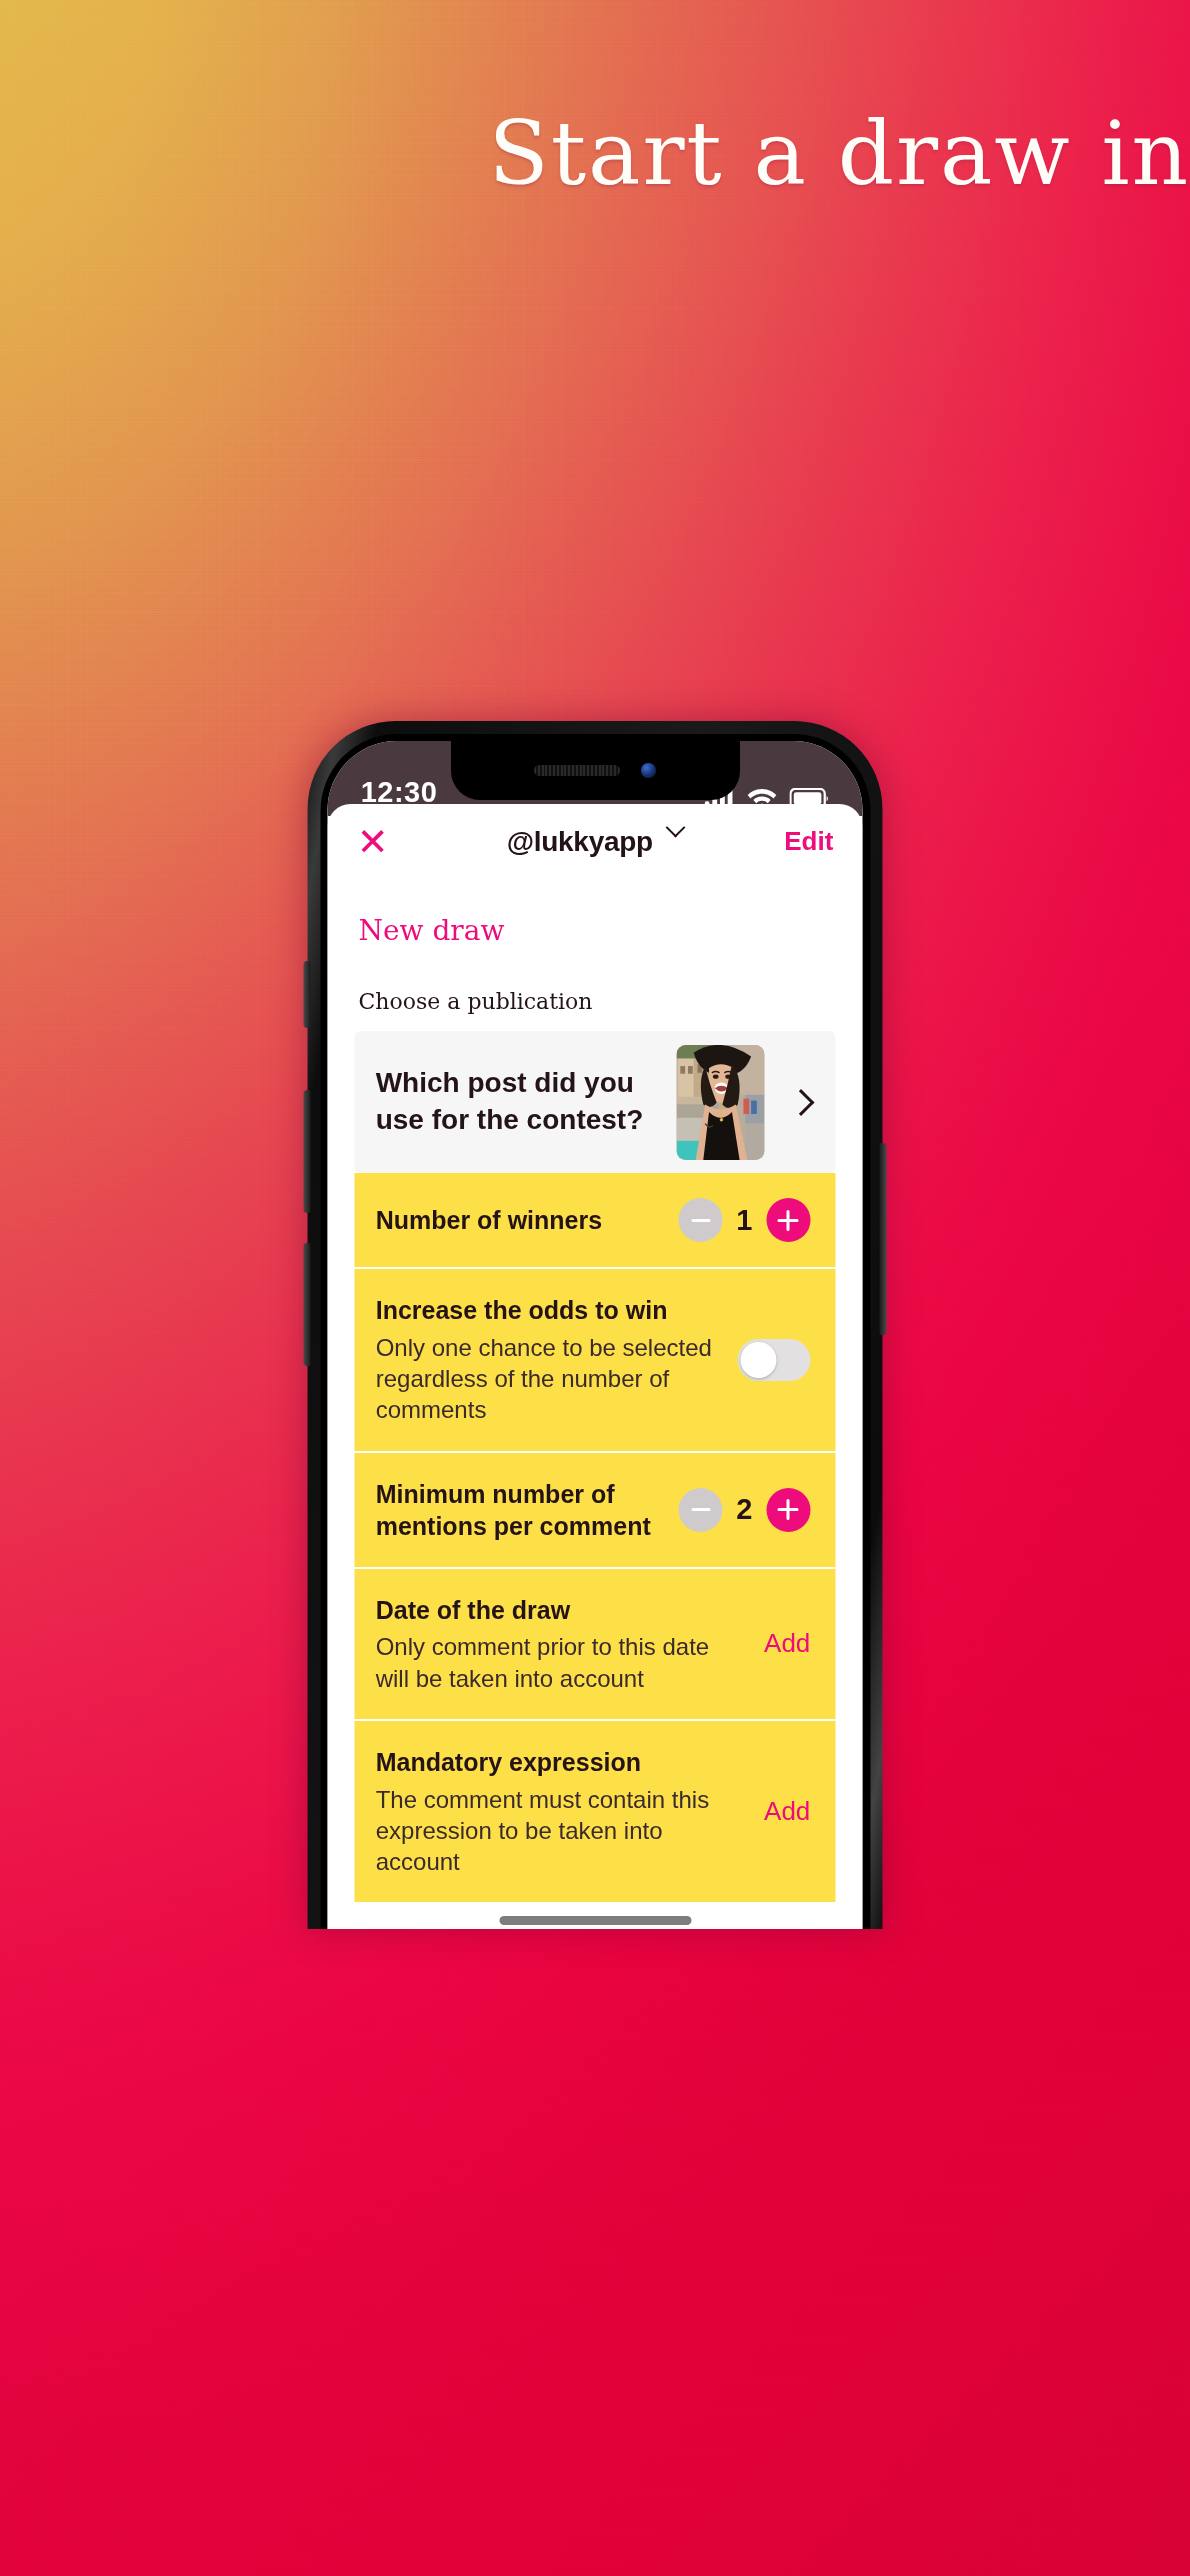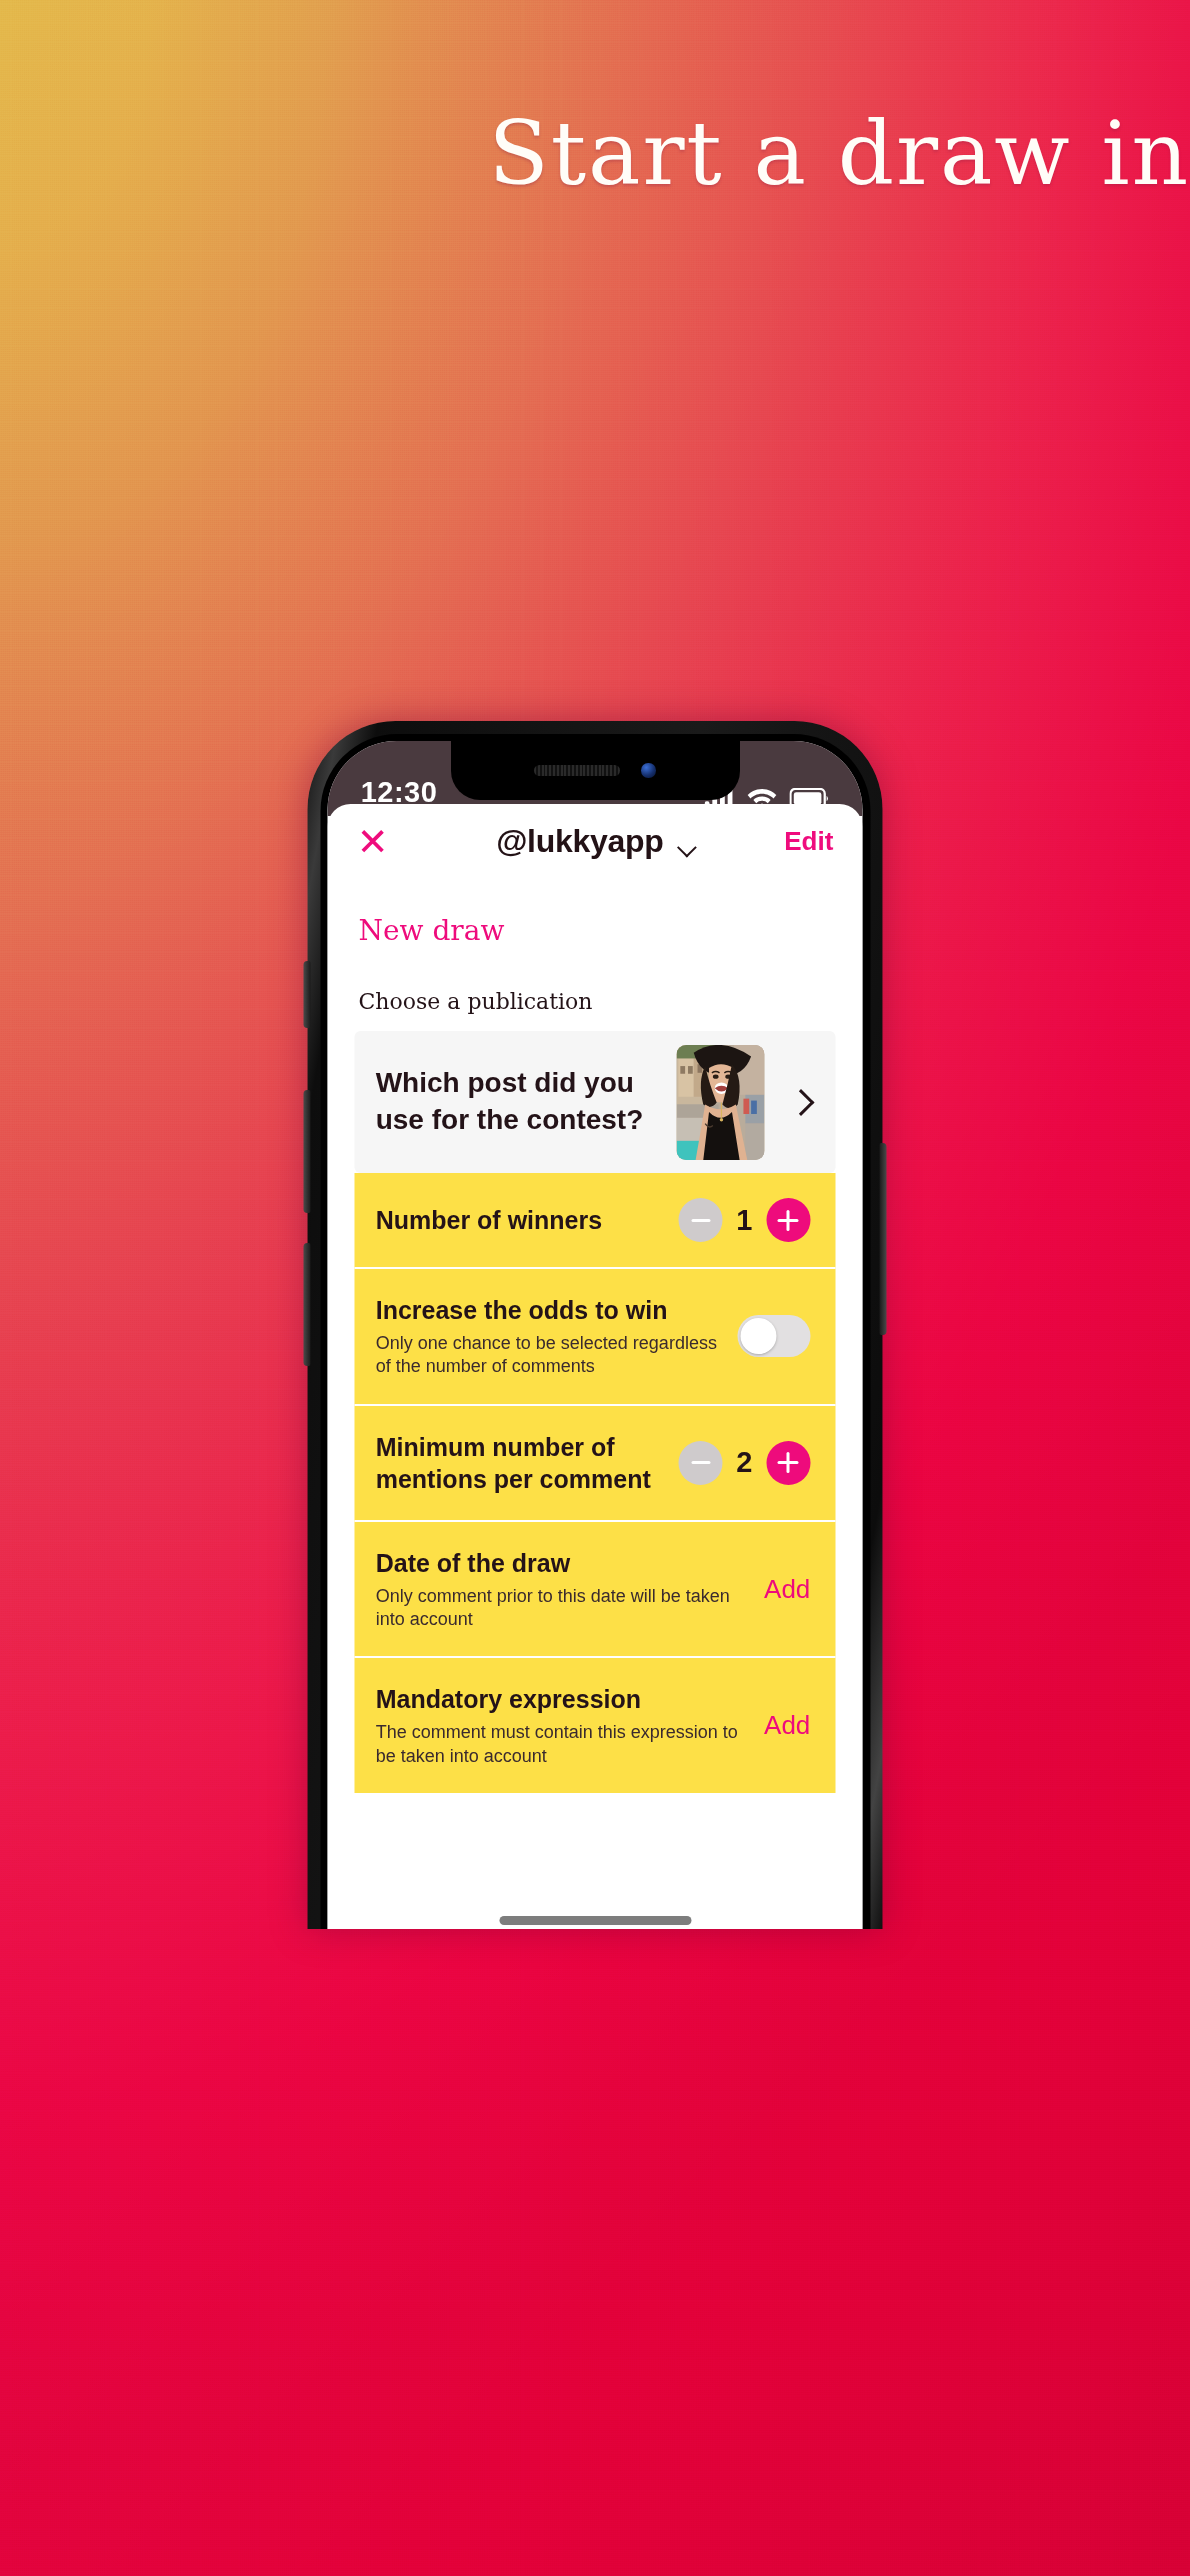--- a/index.html
+++ b/index.html
@@ -111,22 +111,22 @@
 
   
   #app-header {
     height:75px; display:flex; align-items:center; justify-content:space-between;
     padding:0 29px; position:relative;
   }
   #close-x { font-size:38px; color:#ef0c7d; line-height:1; font-weight:400; cursor:pointer;
              font-family:"DejaVu Sans", sans-serif; }
   #account {
     position:absolute; left:50%; transform:translateX(-50%);
-    display:flex; align-items:flex-end; gap:16px;
-    font-size:32px; font-weight:700; color:#231216; letter-spacing:-0.3px;
+    display:flex; align-items:flex-start; gap:16px;
+    font-size:28px; font-weight:700; color:#231216; letter-spacing:-0.3px;
   }
   #chev-down { width:14.4px; height:14.4px; border-right:2.9px solid #231216; border-bottom:2.9px solid #231216;
                transform:rotate(45deg) translate(-3.8px,-3.8px); }
   #edit-btn { font-size:26px; color:#ef0c7d; font-weight:600; }
 
   
   #content { padding:0 27px; }
   #title-new-draw {
     font-family:"DejaVu Serif", serif;
     font-size:28px; color:#ee0b7c; margin:35px 0 0 3.8px; font-weight:400;
@@ -155,21 +155,21 @@
   #rules { }
   .rule {
     background:#fde047;
     padding:25px 25px 25px 21px;
     display:flex; align-items:center; gap:15.3px;
     border-bottom:2.9px solid #fff;
   }
   .rule:last-child { border-bottom:none; }
   .rule-text { flex:1; }
   .rule-title { font-size:25px; font-weight:700; color:#241318; line-height:1.28; }
-  .rule-sub { font-size:18px; color:#3a2a2e; line-height:1.3; margin-top:5.8px; }
+  .rule-sub { font-size:24px; color:#3a2a2e; line-height:1.3; margin-top:5.8px; }
 
   
   .stepper { display:flex; align-items:center; gap:13.4px; flex-shrink:0; }
   .circ { width:44px; height:44px; border-radius:50%; display:flex; align-items:center;
           justify-content:center; font-size:29px; color:#fff; line-height:1; }
   .circ.minus { background:#cfcbcc; }
   .circ.plus  { background:#ee0b7c; }
   .circ .bar-h { width:19px; height:2.9px; background:#fff; border-radius:1.9px; }
   .circ .plus-g { position:relative; width:21px; height:21px; }
   .circ .plus-g::before, .circ .plus-g::after {

